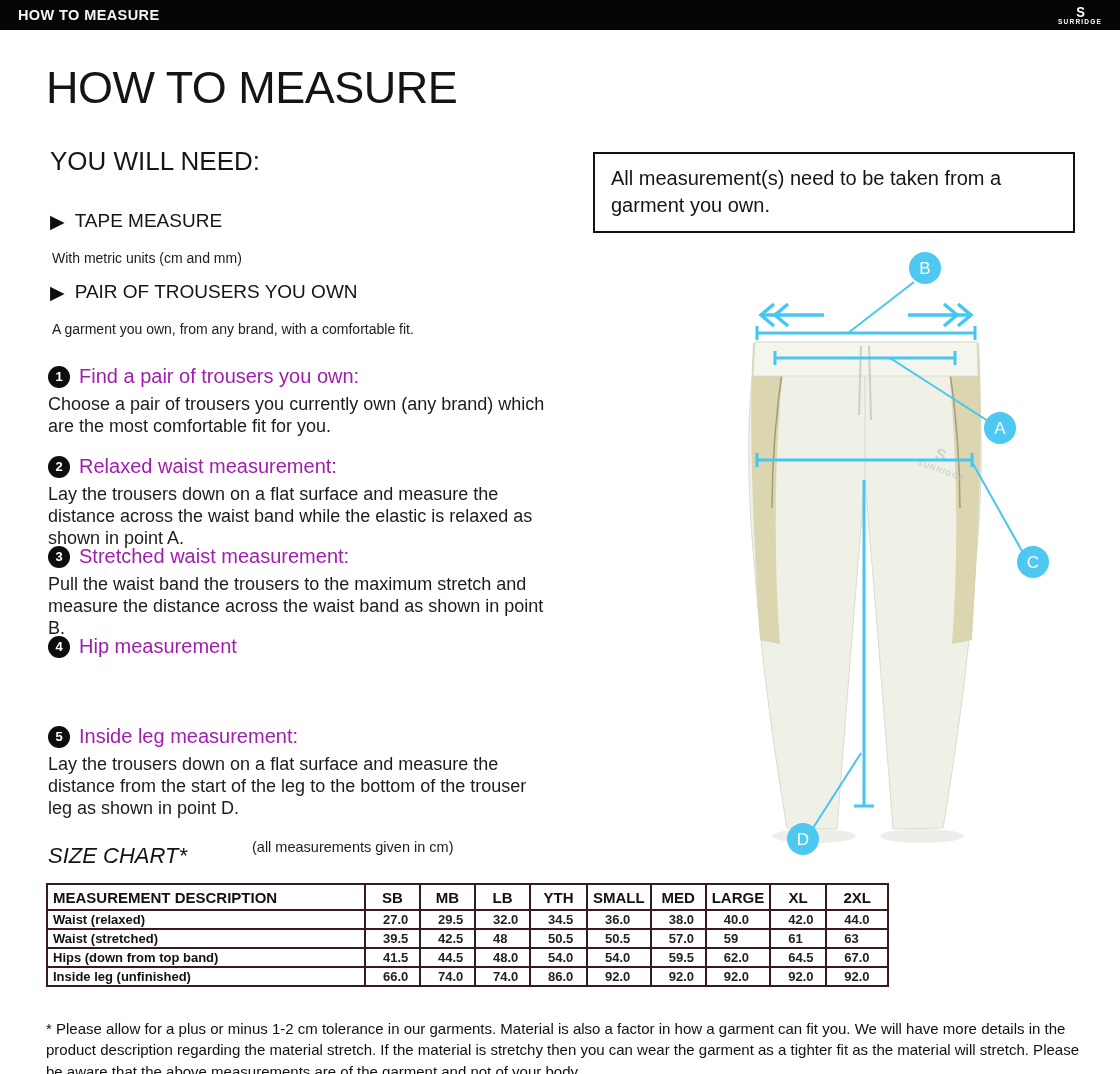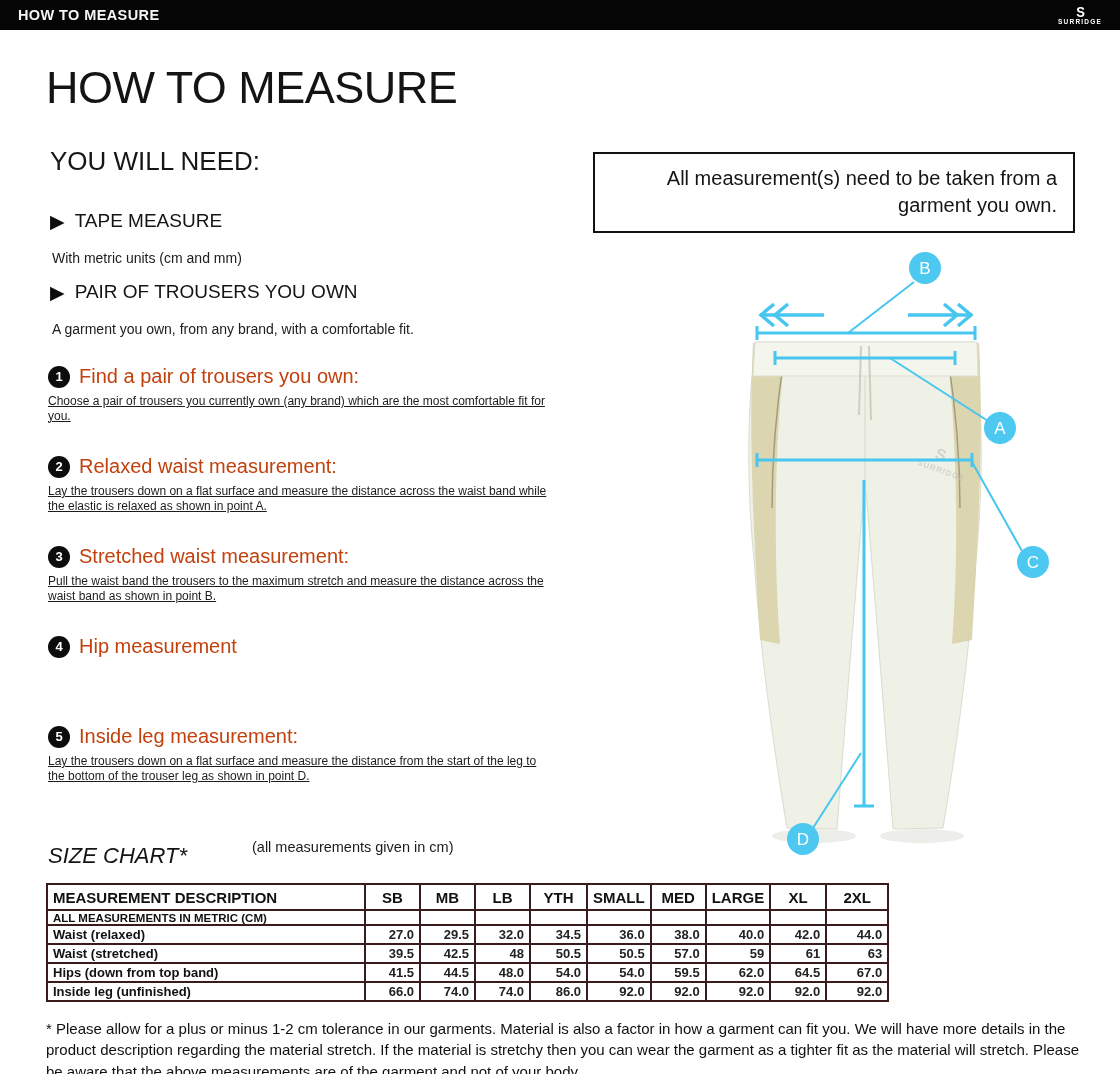--- a/index.html
+++ b/index.html
@@ -23,40 +23,40 @@
   .need-item-2 { position:absolute; left:50px; top:281px; }
   .need-row { display:flex; align-items:center; gap:10px; }
   .tri-icon { font-size:19px; color:#0d0d0d; line-height:1; }
   .need-label { font-size:19px; font-weight:400; color:#141414; }
   .need-desc { font-size:14px; color:#202020; margin-top:18px; padding-left:2px; }
 
   
   .step { position:absolute; left:48px; width:672px; }
   .step-head { display:flex; align-items:center; gap:9px; }
   .step-num { width:22px; height:22px; border-radius:50%; background:#0d0d0d; color:#fff; font-size:13px; font-weight:700; display:flex; align-items:center; justify-content:center; flex:0 0 22px; }
-  .step-title { font-size:20px; font-weight:400; color:#c2410c; }
-  .step-body { font-size:12px; line-height:1.22; color:#1c1c1c; margin-top:6px; max-width:672px;text-decoration:underline; }
+  .step-title { font-size:20px; font-weight:400; color:#a21caf; }
+  .step-body { font-size:18px; line-height:1.22; color:#1c1c1c; margin-top:6px; max-width:672px; }
   .s1 { top:365px; } .s2 { top:455px; } .s3 { top:545px; } .s4 { top:635px; } .s5 { top:725px; }
   .s1 .step-body, .s2 .step-body, .s3 .step-body, .s5 .step-body { max-width:500px; }
 
   
-  .notice-box { position:absolute; left:593px; top:152px; width:482px; height:81px; border:2px solid #111; padding:11px 16px; font-size:20px; line-height:1.35; color:#151515;text-align:right; }
+  .notice-box { position:absolute; left:593px; top:152px; width:482px; height:81px; border:2px solid #111; padding:11px 16px; font-size:20px; line-height:1.35; color:#151515; }
 
   
   .chart-heading { position:absolute; left:48px; top:843px; font-size:22px; font-weight:400; color:#141414;font-style:italic; }
   .chart-note { position:absolute; left:252px; top:839px; font-size:14.5px; color:#1c1c1c;text-align:center; }
 
   table.size-table { position:absolute; left:46px; top:883px; border-collapse:collapse; table-layout:fixed; }
   .size-table td, .size-table th { border:2px solid #3a1b1b; padding:0 5px; overflow:hidden; white-space:nowrap; }
   .size-table th { font-size:15px; font-weight:700; height:26px; text-align:center; color:#111; }
   .size-table th.desc { text-align:left; }
   .size-table tr.metric-row td { font-size:11.5px; font-weight:700; height:15px; color:#111; }
   .size-table tr.data-row td { font-size:13px; height:19px;margin-left:17px; }
   .size-table tr.data-row td.lbl { font-weight:700; text-align:left; color:#111; }
-  .size-table tr.data-row td.val { font-weight:700; text-align:right; color:#222;padding-left:17px; }
+  .size-table tr.data-row td.val { font-weight:700; text-align:left; color:#222;padding-left:17px; }
 
   .footnote { position:absolute; left:46px; top:1018px; width:1052px; font-size:15px; line-height:1.43; color:#101010; }
 
   svg text { font-family:"Liberation Sans", sans-serif; }
 </style>
 </head>
 <body>
 
 <div class="topbar">
   <div class="topbar-title">HOW TO MEASURE</div>
@@ -213,32 +213,20 @@
     <th>SB</th>
     <th>MB</th>
     <th>LB</th>
     <th>YTH</th>
     <th>SMALL</th>
     <th>MED</th>
     <th>LARGE</th>
     <th>XL</th>
     <th>2XL</th>
   </tr>
-  <tr class="metric-row">
-    <td>ALL MEASUREMENTS IN METRIC (CM)</td>
-    <td></td>
-        <td></td>
-    <td></td>
-        <td></td>
-    <td></td>
-        <td></td>
-    <td></td>
-        <td></td>
-    <td></td>
-  </tr>
   <tr class="data-row">
     <td class="lbl">Waist (relaxed)</td>
     <td class="val">27.0</td>
     <td class="val">29.5</td>
     <td class="val">32.0</td>
     <td class="val">34.5</td>
     <td class="val">36.0</td>
     <td class="val">38.0</td>
     <td class="val">40.0</td>
     <td class="val">42.0</td>

